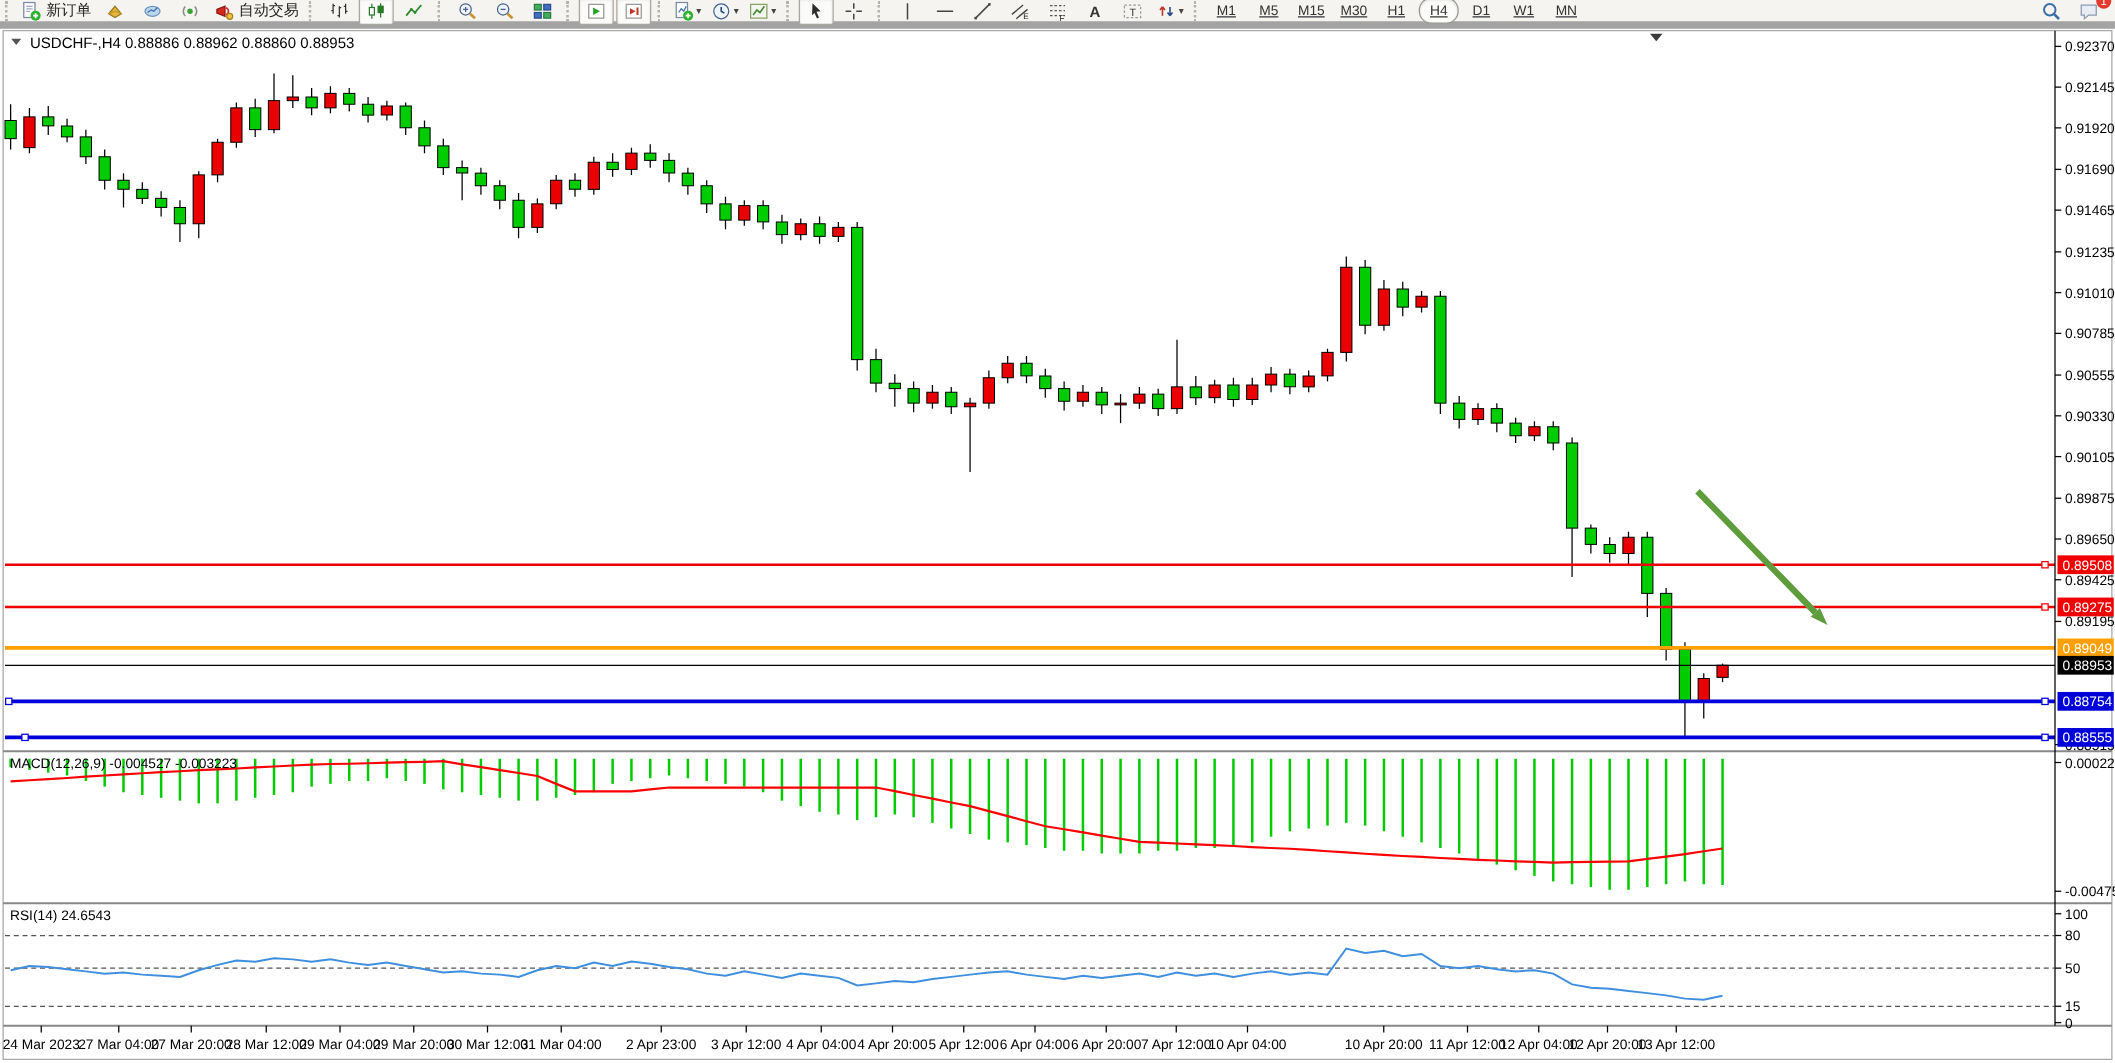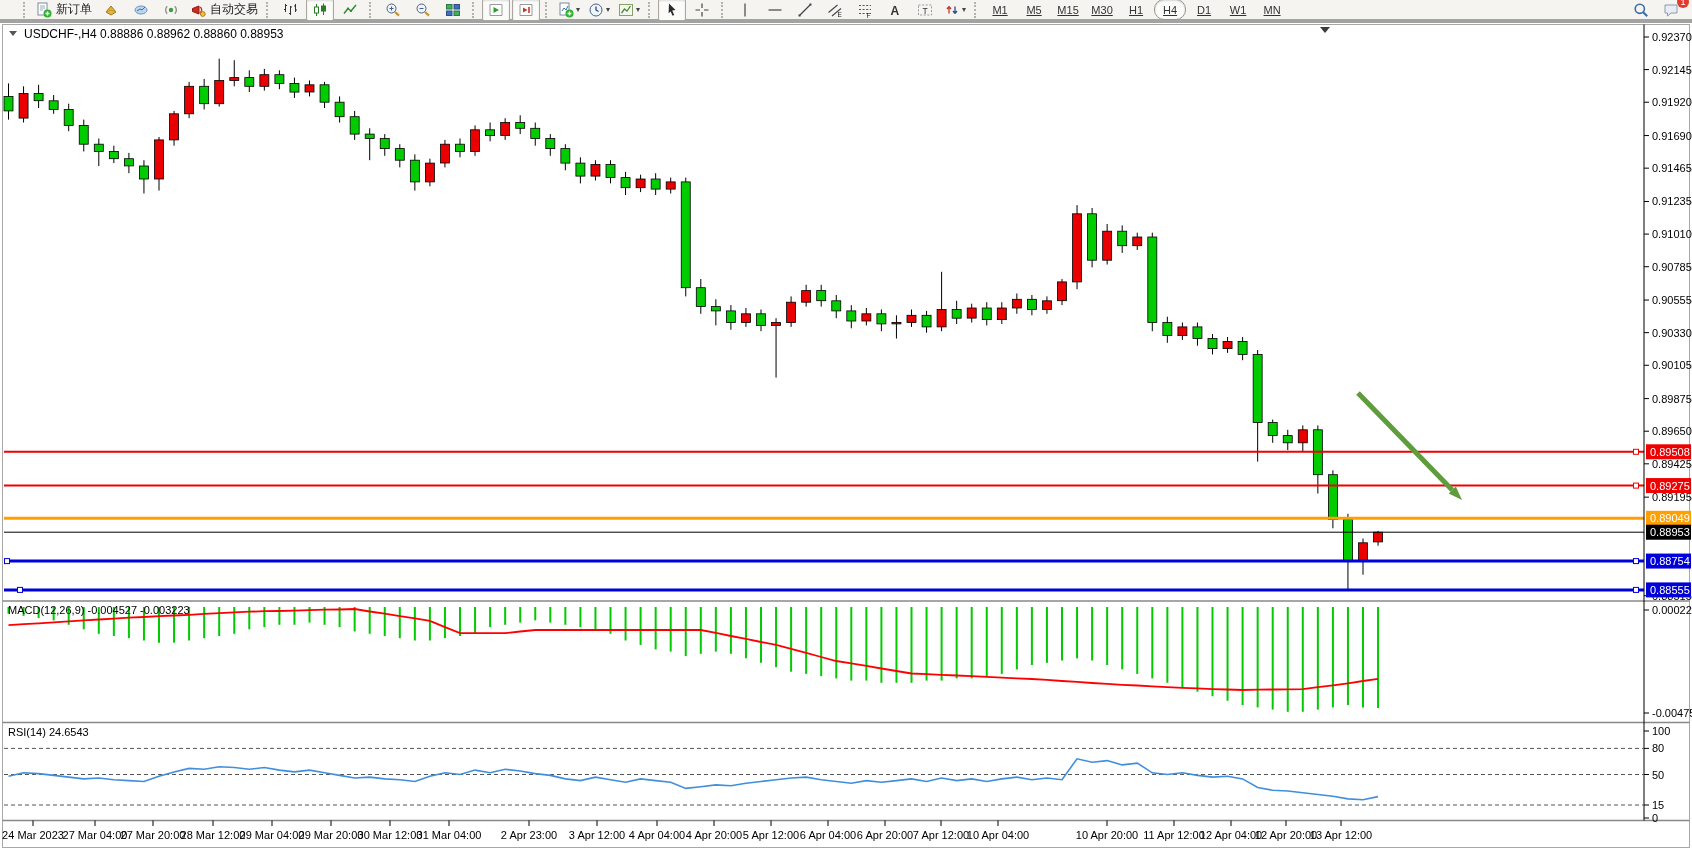--- a/index.html
+++ b/index.html
@@ -1,18 +1,18 @@
 <!DOCTYPE html>
 <html><head>
 <meta charset="utf-8">
 <style>
   html,body{margin:0;padding:0;background:#fff;width:1692px;height:850px;overflow:hidden;
     font-family:"Liberation Sans",sans-serif;}
   #toolbar{position:absolute;left:0;top:0;width:1692px;height:23px;background:#f5f4f1;
-    border-bottom:4px solid #a3a3a3;display:flex;align-items:center;box-sizing:border-box;padding-left:19px;}
+    border-bottom:6px solid #a3a3a3;display:flex;align-items:center;box-sizing:border-box;}
   .grip{width:4px;height:16px;border-left:2px dotted #b5b2ac;margin:0 3px 0 4px;}
   .tbtn{height:20px;min-width:22px;display:flex;align-items:center;justify-content:center;
     border:1px solid transparent;border-radius:2px;padding:0 2px;margin:0 1px;cursor:default;}
   .tbtn.pressed{background:#fbfbf9;border-color:#a9a79f;box-shadow:inset 0 1px 2px rgba(0,0,0,.12);}
   .tbtn .blabel{font-size:12px;color:#222;margin-left:4px;white-space:nowrap;}
   .tbtn svg{display:block;}
   .ddarrow{font-size:8px;color:#444;margin-left:2px;}
   .tfbtn{height:19px;min-width:24px;display:flex;align-items:center;justify-content:center;
     font-size:11px;color:#333;border:1px solid transparent;border-radius:2px;margin:0 1px;padding:0 3px;text-decoration:underline;}
   .tfbtn.active{background:#fcfcfa;border-color:#98968f;box-shadow:inset 0 1px 2px rgba(0,0,0,.15);border-radius:10px;}

